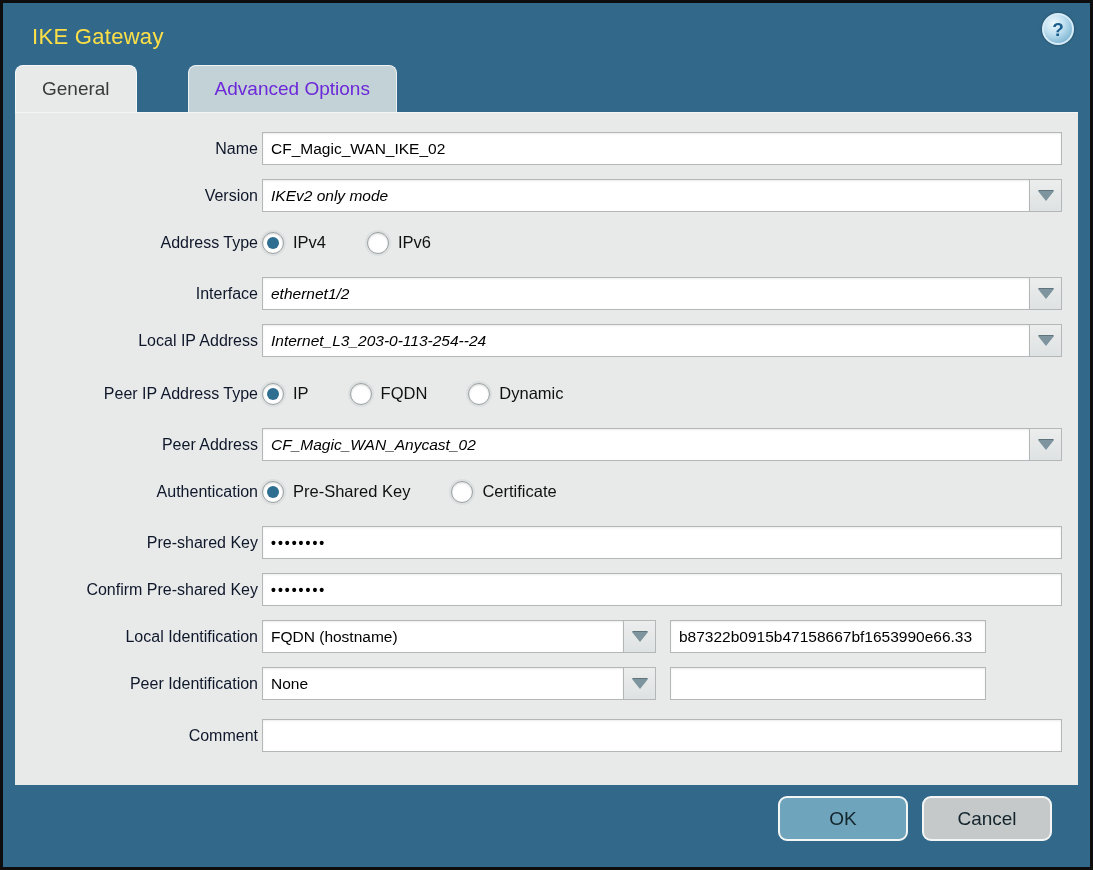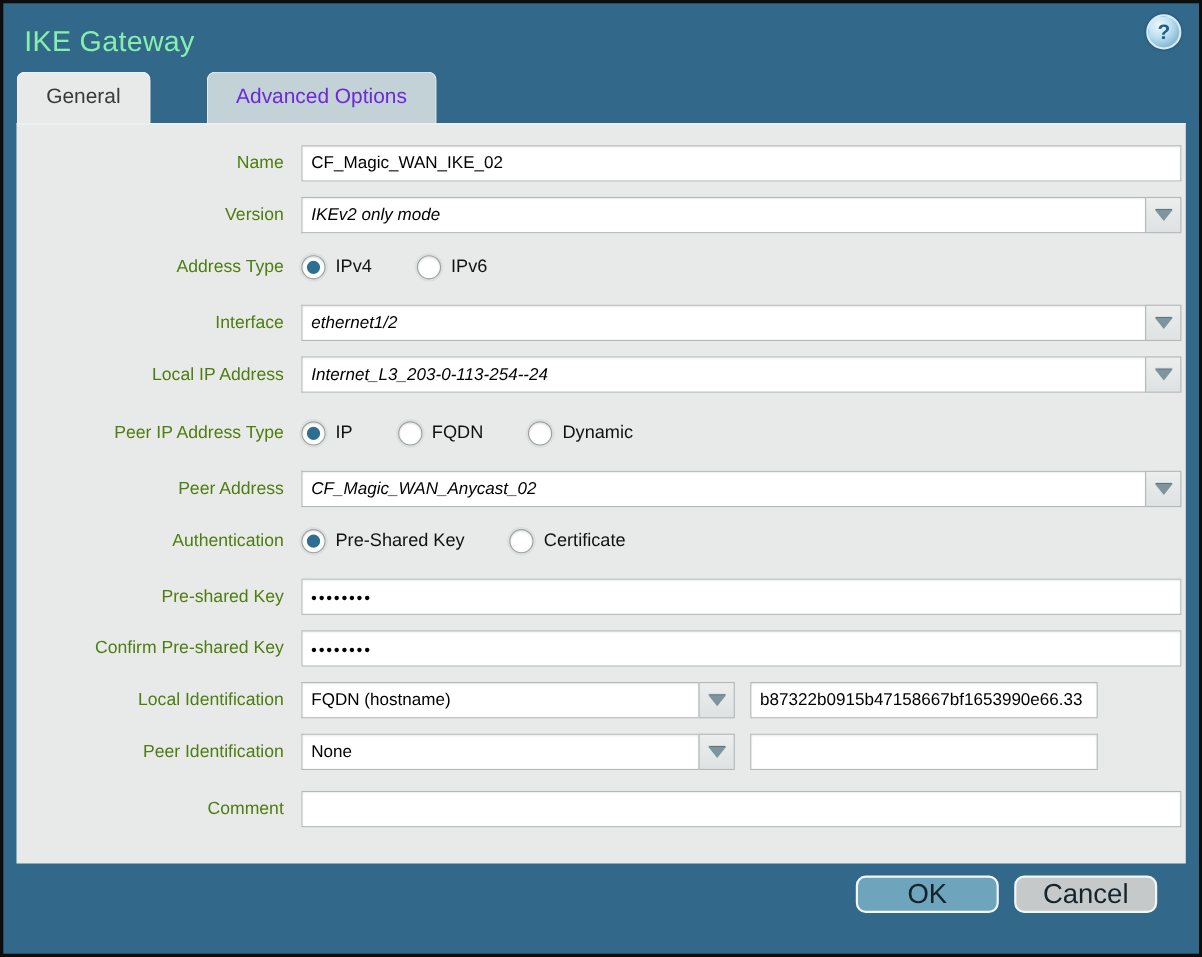--- a/index.html
+++ b/index.html
@@ -14,24 +14,24 @@
     overflow:hidden;
   }
 
   
   .titlebar{
     position:relative;
     height:62px;
     display:flex;align-items:center;
   }
   .title{
-    color:#86efac;
-    font-size:26px;
+    color:#fde047;
+    font-size:22px;
     letter-spacing:.3px;
-    padding-left:19px;
+    padding-left:29px;
     padding-top:6px;
   }
   .help{
     position:absolute;top:10px;right:16px;
     width:32px;height:32px;border-radius:50%;
     background:radial-gradient(circle at 35% 30%, #eef8fd 0%, #bfe0f0 40%, #5e9fc4 100%);
     border:2px solid #d6ecf6;
     box-shadow:0 0 3px rgba(0,0,0,.35);
     display:flex;align-items:center;justify-content:center;
     cursor:pointer;
@@ -79,22 +79,22 @@
 
   .row{
     display:flex;
     align-items:center;
     margin-bottom:14px;
     min-height:33px;
   }
   .row .lbl{
     flex:0 0 243px;
     text-align:right;
-    margin-right:16px;
-    color:#4d7c0f;
+    margin-right:4px;
+    color:#0f172a;
     font-size:16px;
     white-space:nowrap;
   }
   .controls{
     display:flex;align-items:center;
     width:800px;
   }
 
   .field{
     height:33px;
@@ -152,24 +152,24 @@
 
   
   .footer{
     position:absolute;
     left:0;right:0;bottom:0;height:88px;
     display:flex;align-items:flex-start;justify-content:flex-end;
     padding:17px 38px 0 0;
     gap:14px;
   }
   .btn{
-    width:130px;height:34px;
+    width:130px;height:45px;
     border-radius:9px;
     border:2px solid #f4f6f6;
-    font-size:25px;
+    font-size:19px;
     color:#13242c;
     display:flex;align-items:center;justify-content:center;
     cursor:pointer;
     font-family:"Liberation Sans","DejaVu Sans",sans-serif;
   }
   .btn.ok{background:#6fa5bc;}
   .btn.cancel{background:#c6c9c9;}
 </style>
 </head>
 <body>

